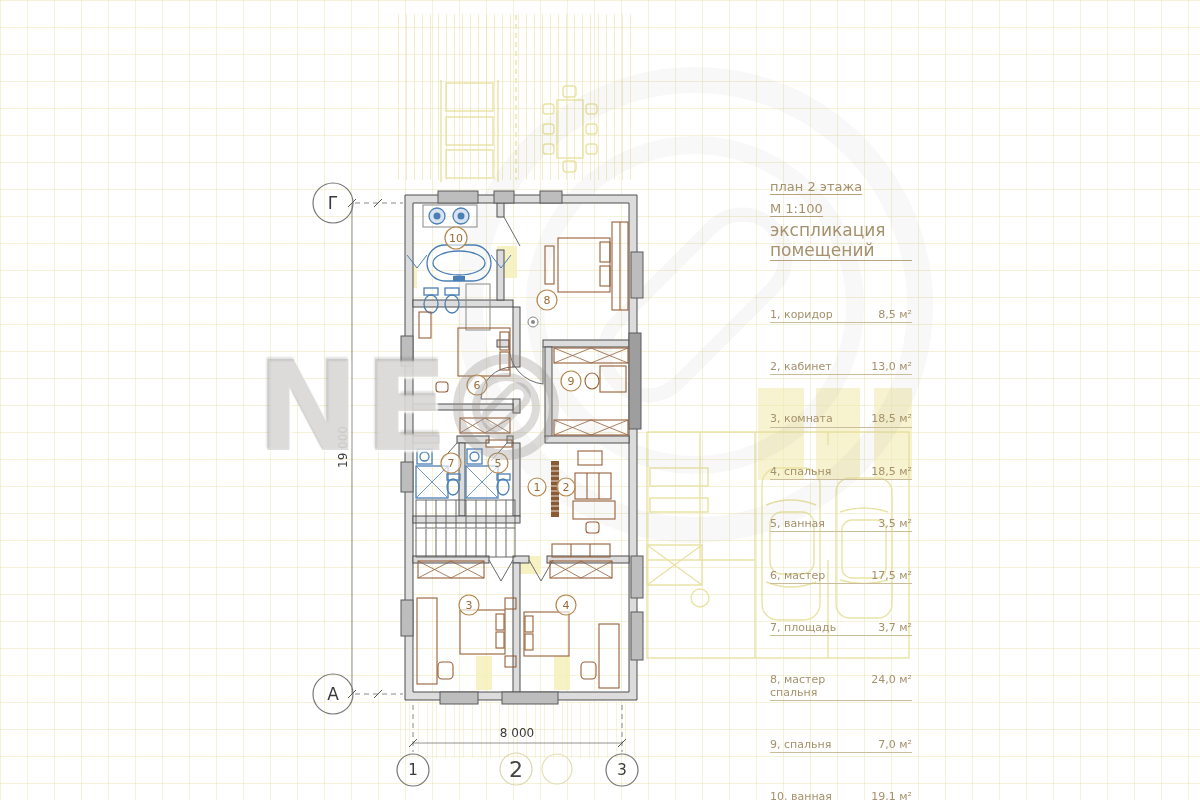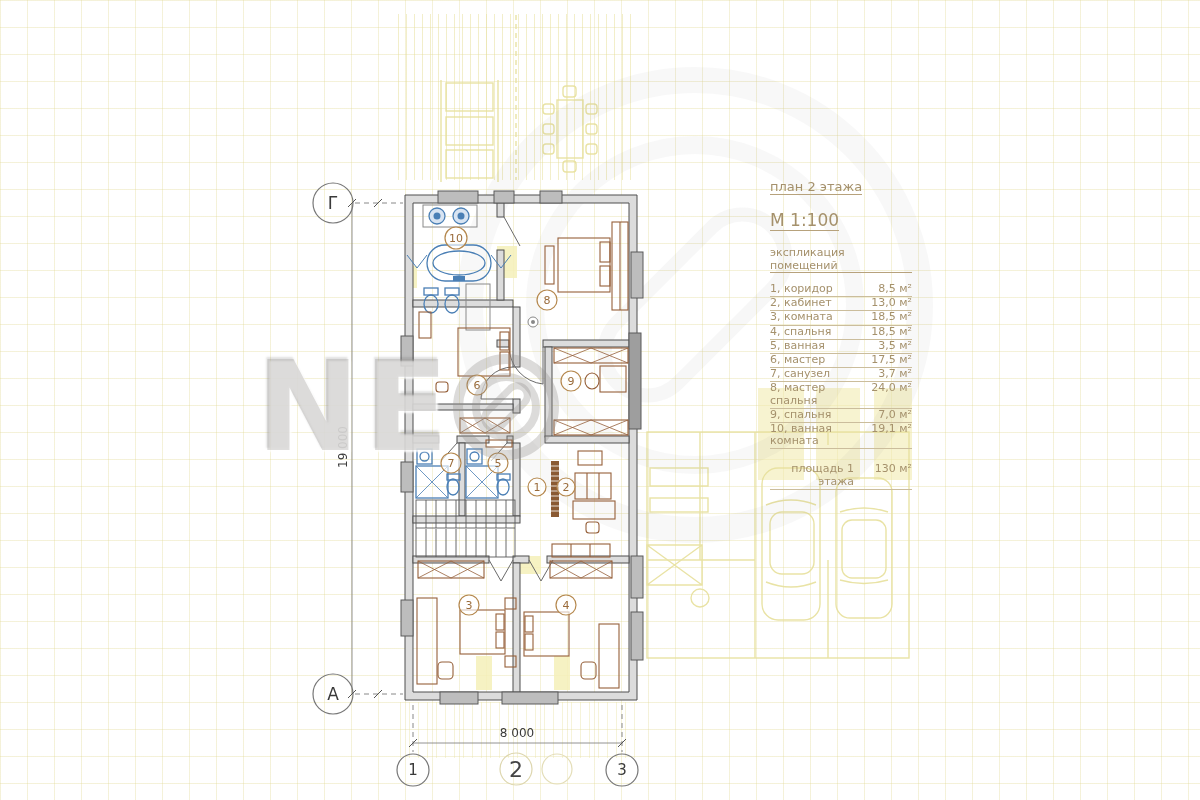--- a/index.html
+++ b/index.html
@@ -26,28 +26,28 @@
   
   .watermark{left:256px;top:345px;width:680px;height:124px;z-index:30;
     display:flex;align-items:center;justify-content:flex-start;
     pointer-events:none;}
   .wm-text{font-family:"DejaVu Sans","Liberation Sans",sans-serif;
     font-weight:bold;font-size:124px;line-height:1;letter-spacing:4px;
     color:rgba(148,146,142,0.30);
     text-shadow:2px 2px 2px rgba(255,255,255,0.85), -1px -2px 2px rgba(90,90,90,0.18);}
   
   .legend{left:770px;top:176px;width:142px;z-index:40;color:#a5916c;}
-  .tb-line{display:inline-block;border-bottom:1px solid #b7a27c;margin-bottom:15px;}
+  .tb-line{display:inline-block;border-bottom:1px solid #b7a27c;margin-bottom:3px;}
   .tb-1{font-size:13px;}
-  .tb-2{font-size:17px;}
-  .tb-3{font-size:11px;margin-bottom:10px;}
+  .tb-2{font-size:13px;}
+  .tb-3{font-size:17px;margin-bottom:10px;}
   .leg-rows{width:142px;}
   .leg-row{display:flex;justify-content:space-between;align-items:baseline;
     border-bottom:1px solid #cbbd9c;font-size:11px;line-height:12.2px;padding:0 0 1px 0;gap:34px;}
-  .leg-area{white-space:nowrap;}
+  .leg-area{white-space:nowrap;margin-top:38px;}
   .leg-totals{margin-top:13px;width:142px;}
   .tot-row{display:flex;justify-content:flex-end;gap:12px;border-bottom:1px solid #cbbd9c;
     font-size:11px;line-height:13px;padding-bottom:1px;}
   .tot-label{flex:1;text-align:right;}
   .tot-value{width:46px;text-align:right;white-space:nowrap;}
 </style>
 </head>
 <body>
 
 <div class="abs hatch-top"></div>
@@ -387,21 +387,21 @@
       </div>
     <div class="leg-row">
         <span>5, ванная</span>
         <span class="leg-area">3,5 м²</span>
       </div>
     <div class="leg-row">
         <span>6, мастер</span>
         <span class="leg-area">17,5 м²</span>
       </div>
     <div class="leg-row">
-        <span>7, санузел</span>
+        <span>7, площадь</span>
         <span class="leg-area">3,7 м²</span>
       </div>
     <div class="leg-row">
         <span>8, мастер спальня</span>
         <span class="leg-area">24,0 м²</span>
       </div>
     <div class="leg-row">
         <span>9, спальня</span>
         <span class="leg-area">7,0 м²</span>
       </div>

